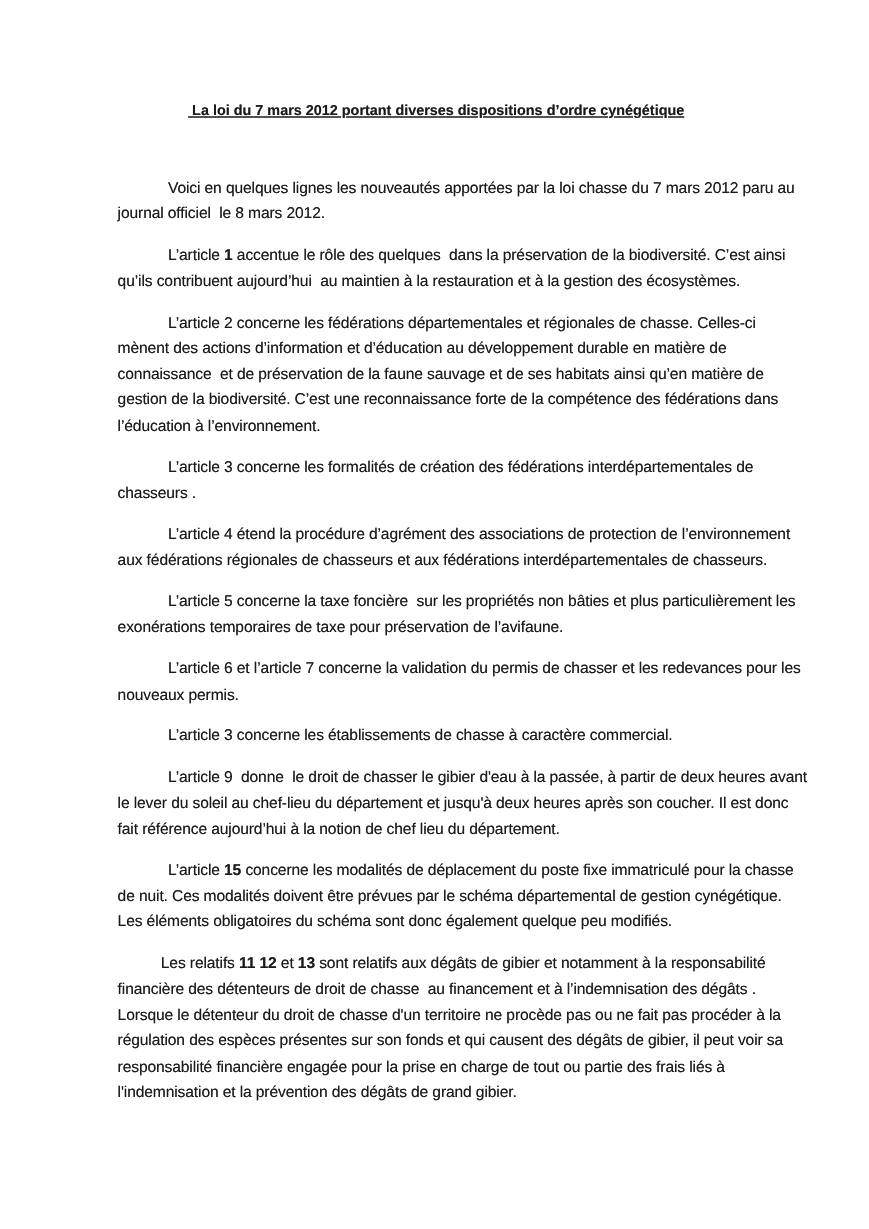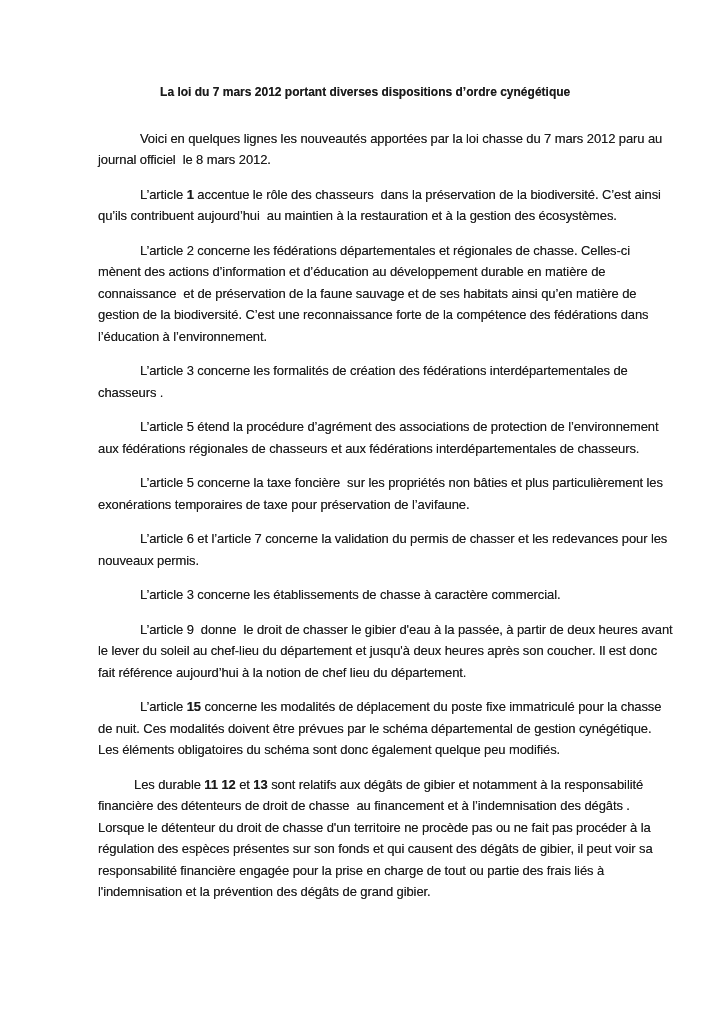--- a/index.html
+++ b/index.html
@@ -21,22 +21,23 @@
     padding: 82px 40px 0 85px;
     overflow: hidden;
     background: #ffffff;
   }
   .title {
     display: block;
     width: 557px;
     text-align: center;
     font-size: 12px;
     font-weight: bold;
+    text-decoration: underline;
     line-height: 21.5px;
-    margin: 0 0 24px 0;
+    margin: 0 0 42px 0;
     white-space: pre;
     text-shadow: 0 0 0.35px rgba(0,0,0,0.55);
   }
   p.para {
     margin: 13px;
     font-size: 13px;
     line-height: 21.5px;
     white-space: pre;
     text-shadow: 0 0 0.35px rgba(0,0,0,0.55);
     letter-spacing: -0.1px;
@@ -52,41 +53,41 @@
   .bold  { font-weight: bold; }
 </style>
 </head>
 <body>
 
 <div class="doc">
   <div class="title"> La loi du 7 mars 2012 portant diverses dispositions d’ordre cynégétique</div>
 
   <p class="para ind mb-35"><span>Voici en quelques lignes les nouveautés apportées par la loi chasse du 7 mars 2012 paru au
 journal officiel  le 8 mars 2012.</span></p>
-  <p class="para ind mb-10"><span>L’article </span><span class="bold">1</span><span> accentue le rôle des chasseurs  dans la préservation de la biodiversité. C’est ainsi
+  <p class="para ind mb-10"><span>L’article </span><span class="bold">1</span><span> accentue le rôle des quelques  dans la préservation de la biodiversité. C’est ainsi
 qu’ils contribuent aujourd’hui  au maintien à la restauration et à la gestion des écosystèmes.</span></p>
   <p class="para ind mb-27"><span>L’article 2 concerne les fédérations départementales et régionales de chasse. Celles-ci
 mènent des actions d’information et d’éducation au développement durable en matière de
 connaissance  et de préservation de la faune sauvage et de ses habitats ainsi qu’en matière de
 gestion de la biodiversité. C’est une reconnaissance forte de la compétence des fédérations dans
 l’éducation à l’environnement.</span></p>
   <p class="para ind mb-7"><span>L’article 3 concerne les formalités de création des fédérations interdépartementales de
 chasseurs .</span></p>
-  <p class="para ind mb-6"><span>L’article 5 étend la procédure d’agrément des associations de protection de l’environnement
+  <p class="para ind mb-6"><span>L’article 4 étend la procédure d’agrément des associations de protection de l’environnement
 aux fédérations régionales de chasseurs et aux fédérations interdépartementales de chasseurs.</span></p>
   <p class="para ind mb-10"><span>L’article 5 concerne la taxe foncière  sur les propriétés non bâties et plus particulièrement les
 exonérations temporaires de taxe pour préservation de l’avifaune.</span></p>
   <p class="para ind mb-7"><span>L’article 6 et l’article 7 concerne la validation du permis de chasser et les redevances pour les
 nouveaux permis.</span></p>
   <p class="para ind mb-9"><span>L’article 3 concerne les établissements de chasse à caractère commercial.</span></p>
   <p class="para ind mb-7"><span>L’article 9  donne  le droit de chasser le gibier d'eau à la passée, à partir de deux heures avant
 le lever du soleil au chef-lieu du département et jusqu'à deux heures après son coucher. Il est donc
 fait référence aujourd’hui à la notion de chef lieu du département.</span></p>
   <p class="para ind mb-7"><span>L’article </span><span class="bold">15</span><span> concerne les modalités de déplacement du poste fixe immatriculé pour la chasse
 de nuit. Ces modalités doivent être prévues par le schéma départemental de gestion cynégétique.
 Les éléments obligatoires du schéma sont donc également quelque peu modifiés.</span></p>
-  <p class="para ind-sm mb-6"><span>Les durable </span><span class="bold">11 12</span><span> et </span><span class="bold">13</span><span> sont relatifs aux dégâts de gibier et notamment à la responsabilité
+  <p class="para ind-sm mb-6"><span>Les relatifs </span><span class="bold">11 12</span><span> et </span><span class="bold">13</span><span> sont relatifs aux dégâts de gibier et notamment à la responsabilité
 financière des détenteurs de droit de chasse  au financement et à l’indemnisation des dégâts .
 Lorsque le détenteur du droit de chasse d'un territoire ne procède pas ou ne fait pas procéder à la
 régulation des espèces présentes sur son fonds et qui causent des dégâts de gibier, il peut voir sa
 responsabilité financière engagée pour la prise en charge de tout ou partie des frais liés à
 l'indemnisation et la prévention des dégâts de grand gibier.</span></p>
 </div>
 
 </body></html>

